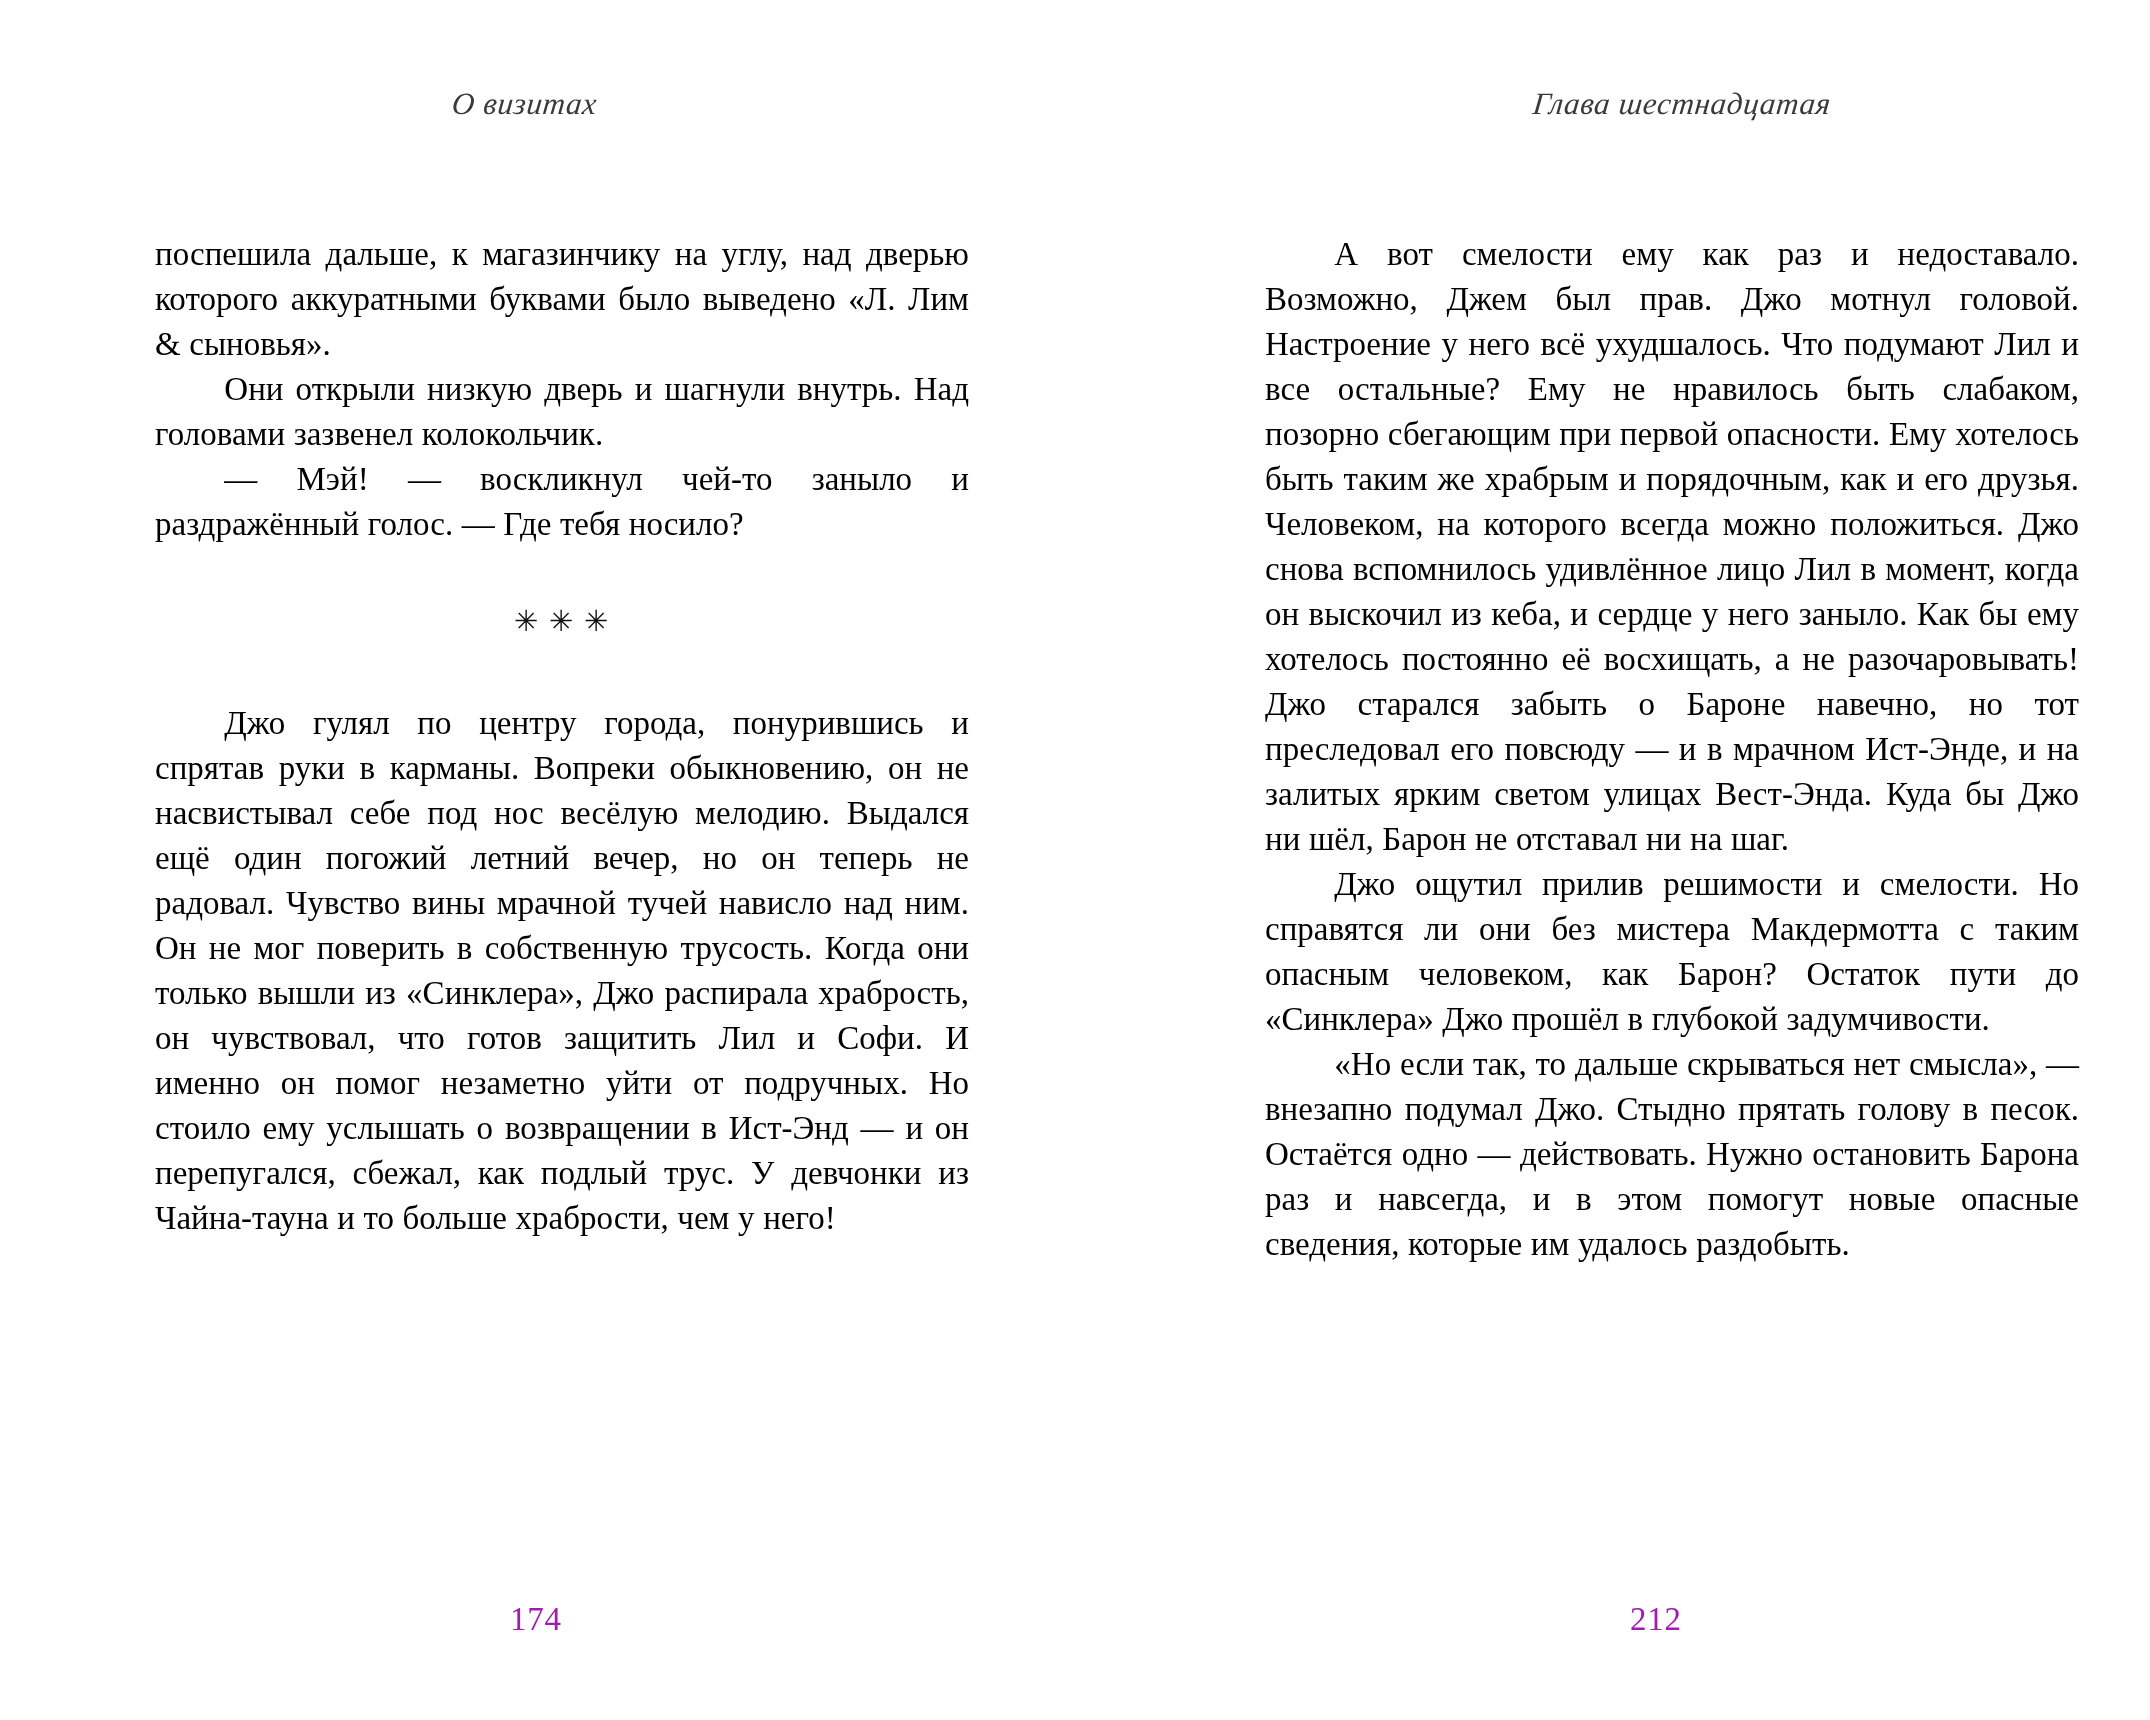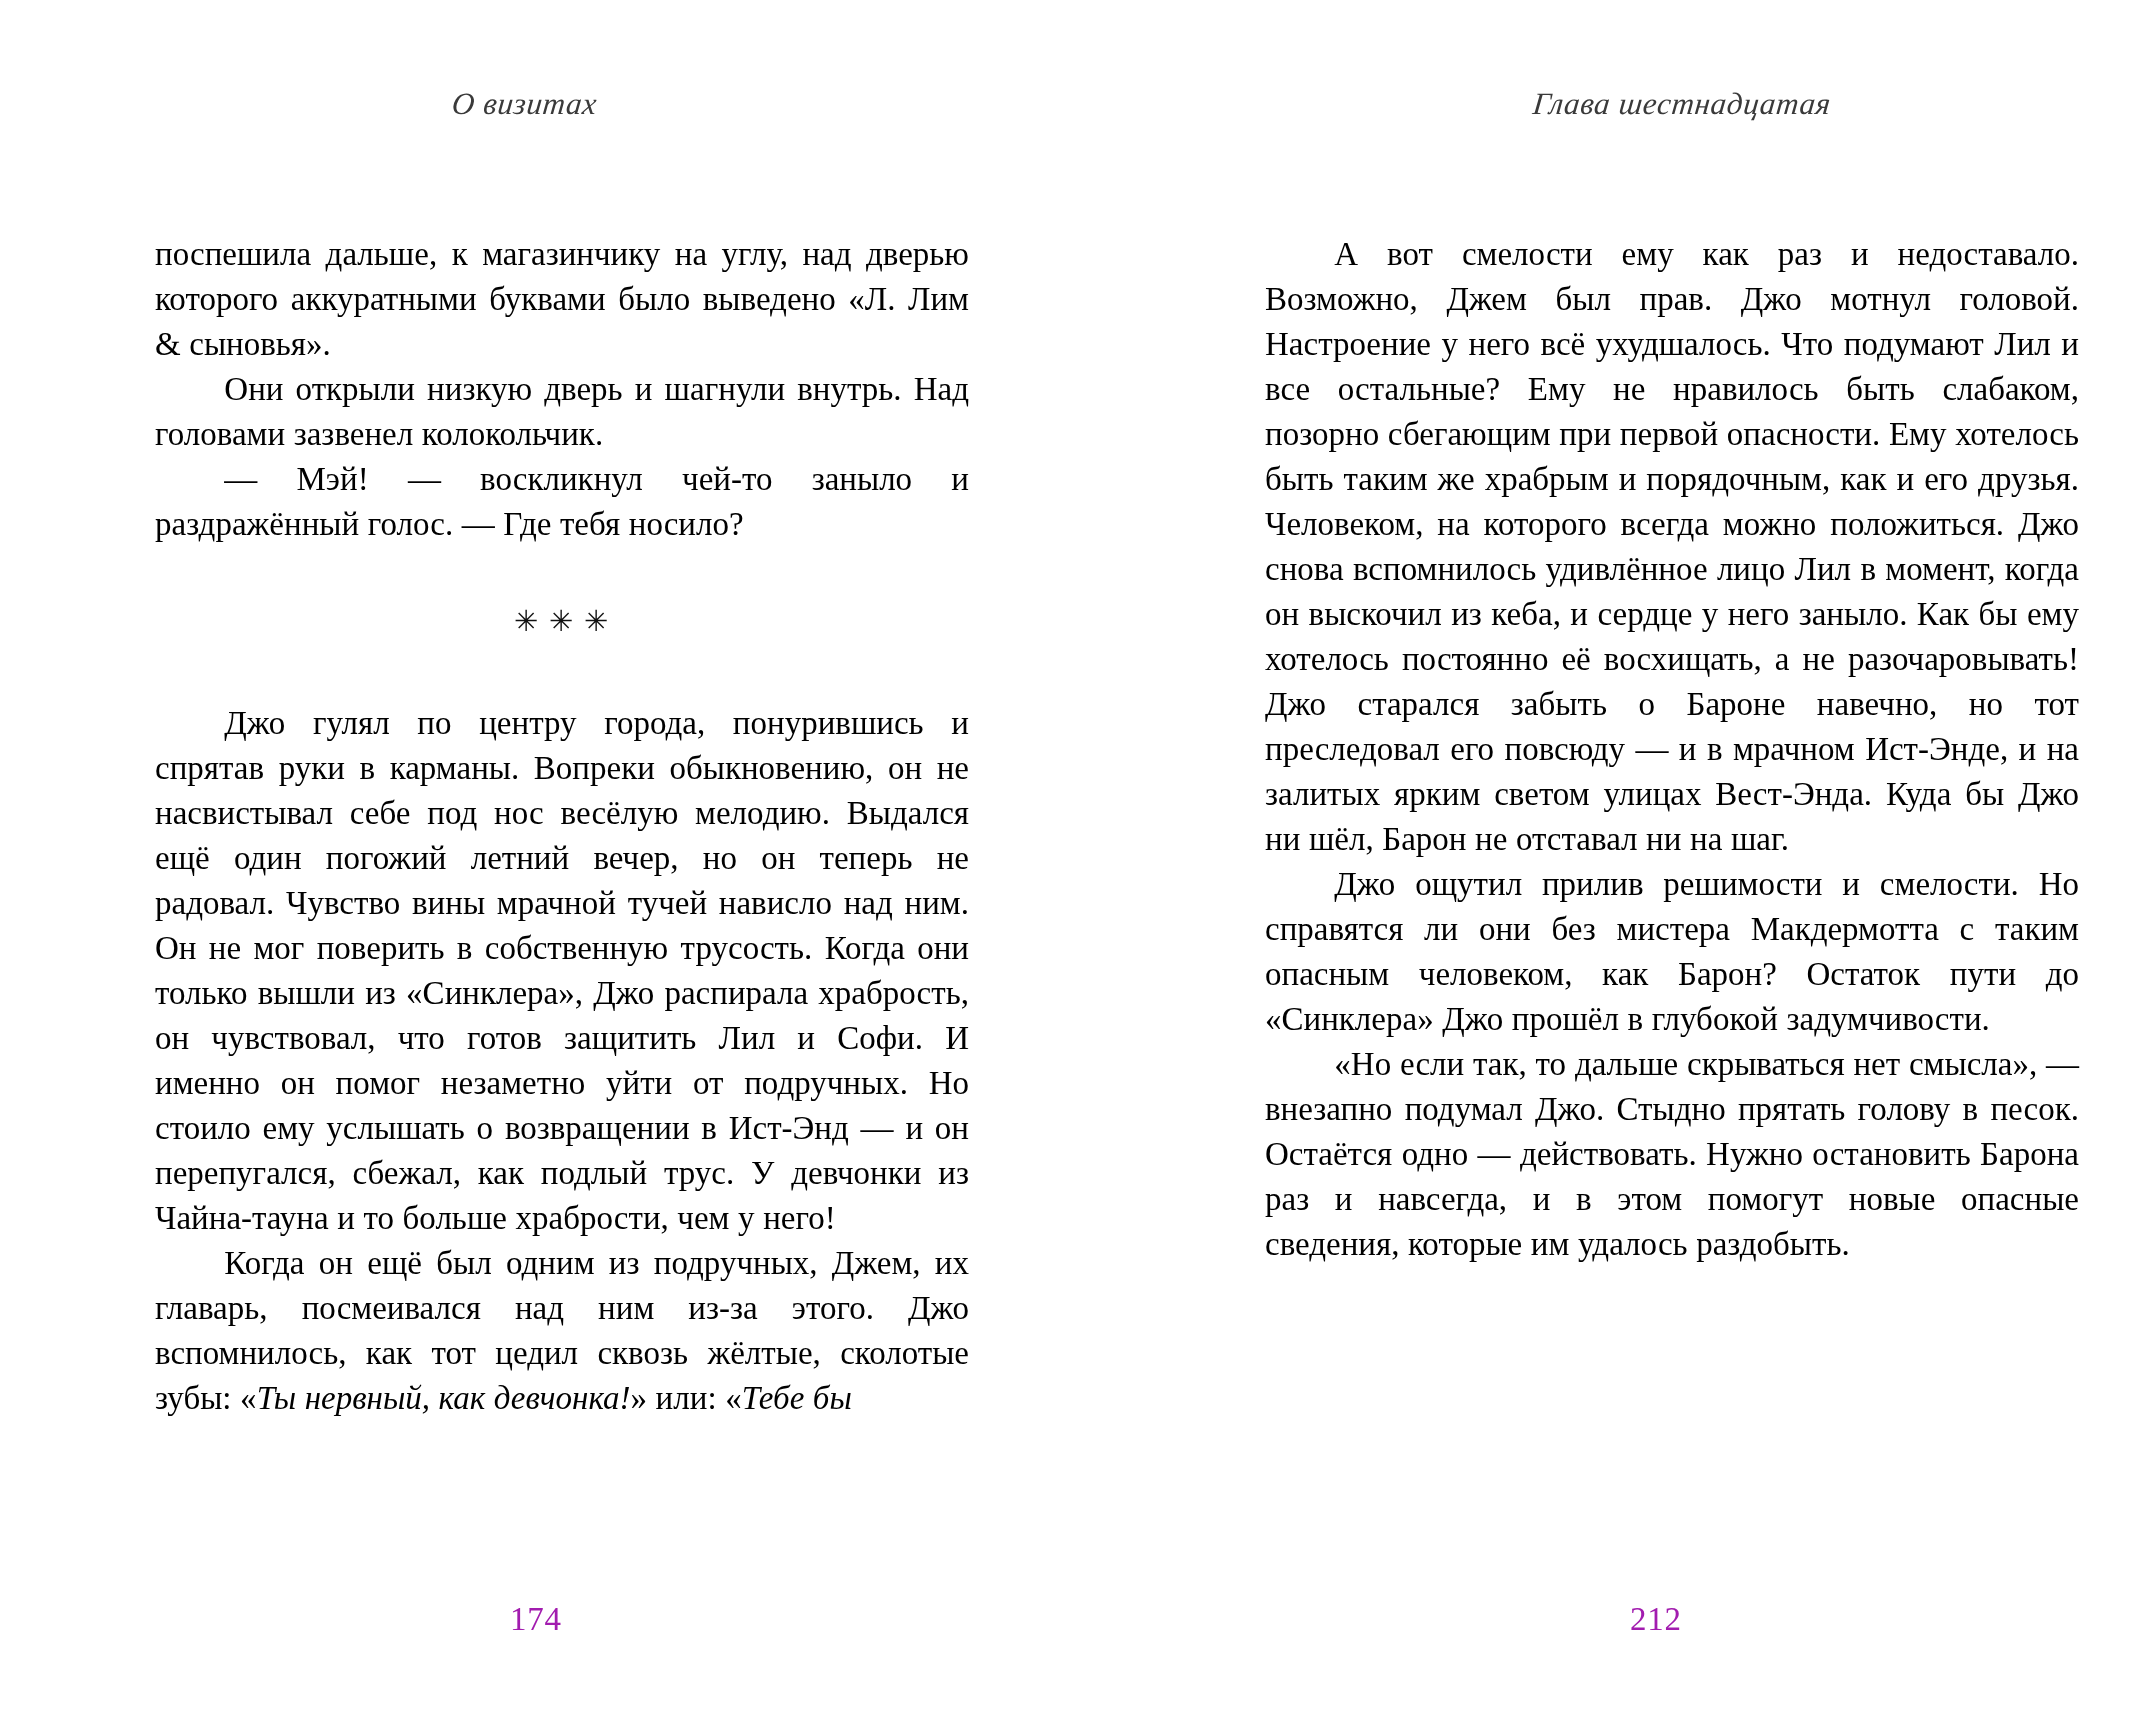--- a/index.html
+++ b/index.html
@@ -107,21 +107,20 @@
       <p class="para indent">Они открыли низкую дверь и шагнули внутрь. Над головами зазвенел колокольчик.</p>
 
       <p class="para indent">— Мэй! — воскликнул чей-то заныло и раздражённый голос. — Где тебя носило?</p>
 
       <div class="sb-spacer-top"></div>
       <p class="scene-break">✳ ✳ ✳</p>
       <div class="sb-spacer-bottom"></div>
 
       <p class="para indent">Джо гулял по центру города, понурившись и спрятав руки в карманы. Вопреки обыкновению, он не насвистывал себе под нос весёлую мелодию. Выдался ещё один погожий летний вечер, но он теперь не радовал. Чувство вины мрачной тучей нависло над ним. Он не мог поверить в собственную трусость. Когда они только вышли из «Синклера», Джо распирала храбрость, он чувствовал, что готов защитить Лил и Софи. И именно он помог незаметно уйти от подручных. Но стоило ему услышать о возвращении в Ист-Энд — и он перепугался, сбежал, как подлый трус. У девчонки из Чайна-тауна и то больше храбрости, чем у него!</p>
 
-      <p class="para indent"><span>Когда он ещё был одним из подручных, Джем, их главарь, посмеивался над ним из-за этого. Джо вспомнилось, как тот цедил сквозь жёлтые, сколотые зубы: «</span><em>Ты нервный, как девчонка!</em><span>» или: «</span><em>Тебе бы</em></p>
 
     </div>
 
     <div class="col col-right">
 
 
       <p class="para indent">А вот смелости ему как раз и недоставало. Возможно, Джем был прав. Джо мотнул головой. Настроение у него всё ухудшалось. Что подумают Лил и все остальные? Ему не нравилось быть слабаком, позорно сбегающим при первой опасности. Ему хотелось быть таким же храбрым и порядочным, как и его друзья. Человеком, на которого всегда можно положиться. Джо снова вспомнилось удивлённое лицо Лил в момент, когда он выскочил из кеба, и сердце у него заныло. Как бы ему хотелось постоянно её восхищать, а не разочаровывать! Джо старался забыть о Бароне навечно, но тот преследовал его повсюду — и в мрачном Ист-Энде, и на залитых ярким светом улицах Вест-Энда. Куда бы Джо ни шёл, Барон не отставал ни на шаг.</p>
 
       <p class="para indent">Джо ощутил прилив решимости и смелости. Но справятся ли они без мистера Макдермотта с таким опасным человеком, как Барон? Остаток пути до «Синклера» Джо прошёл в глубокой задумчивости.</p>
 

